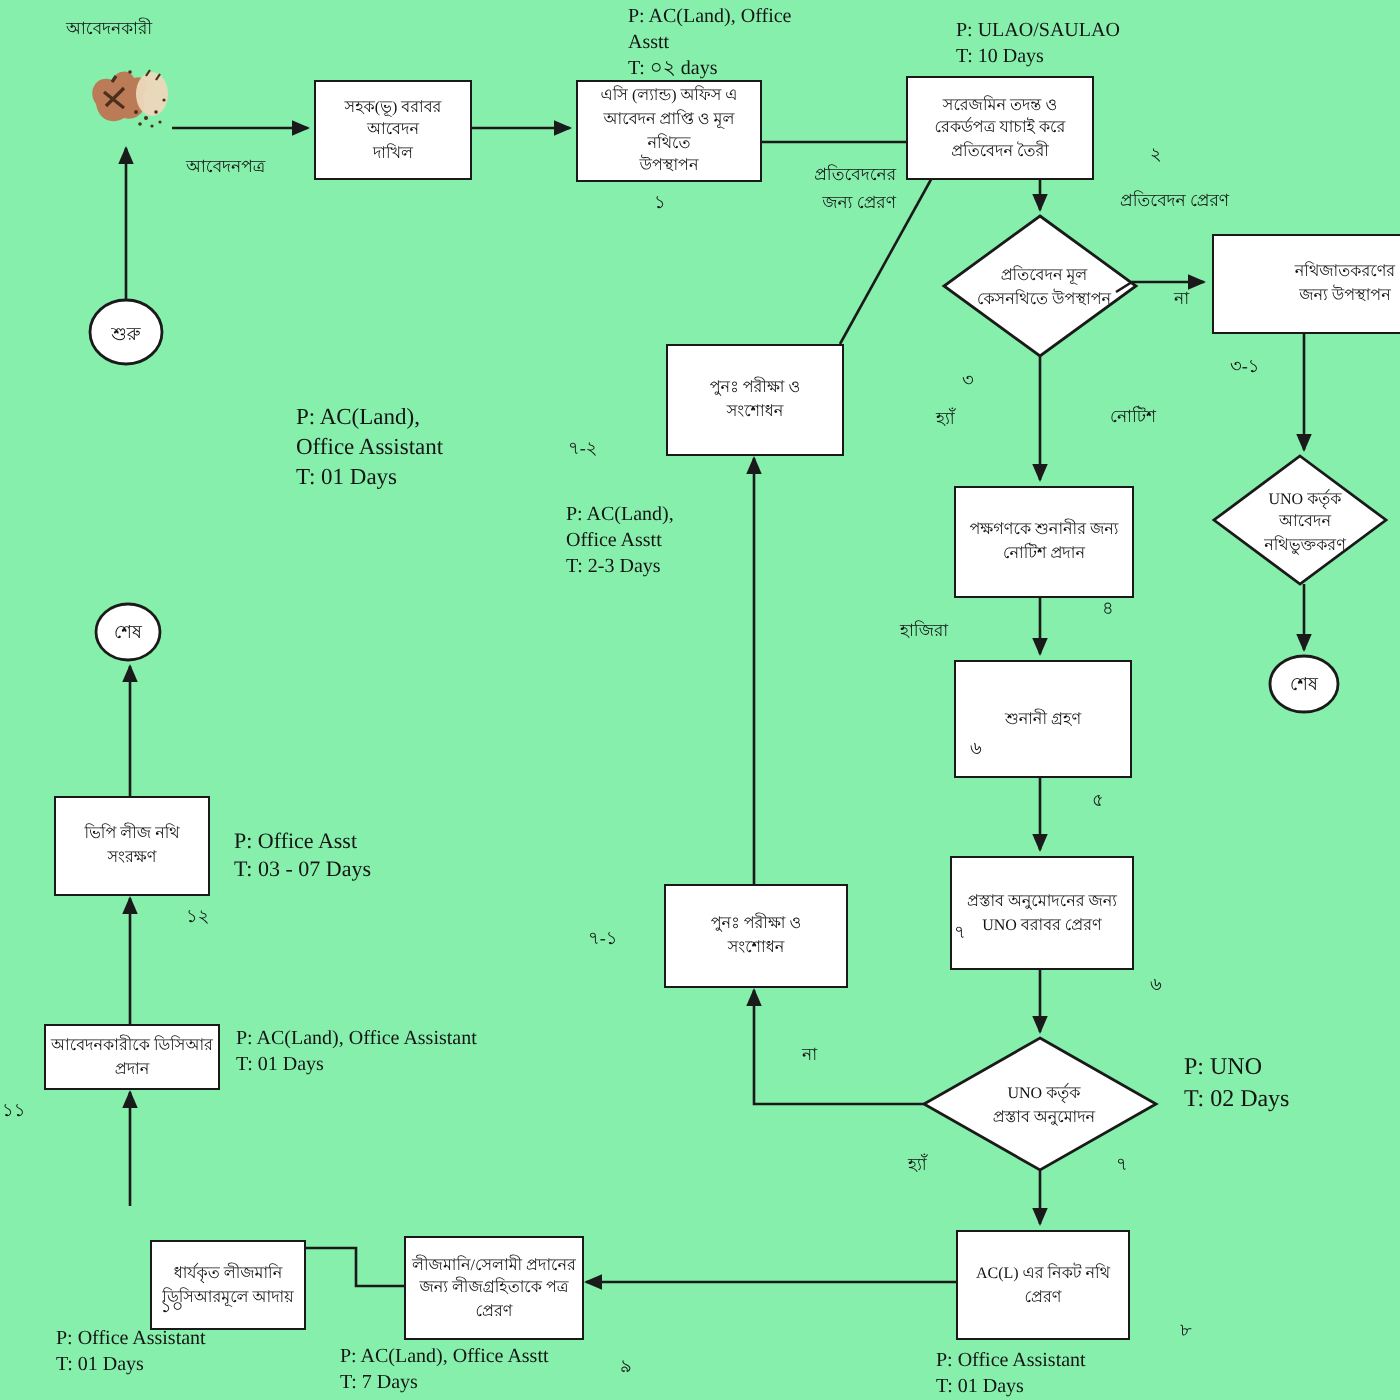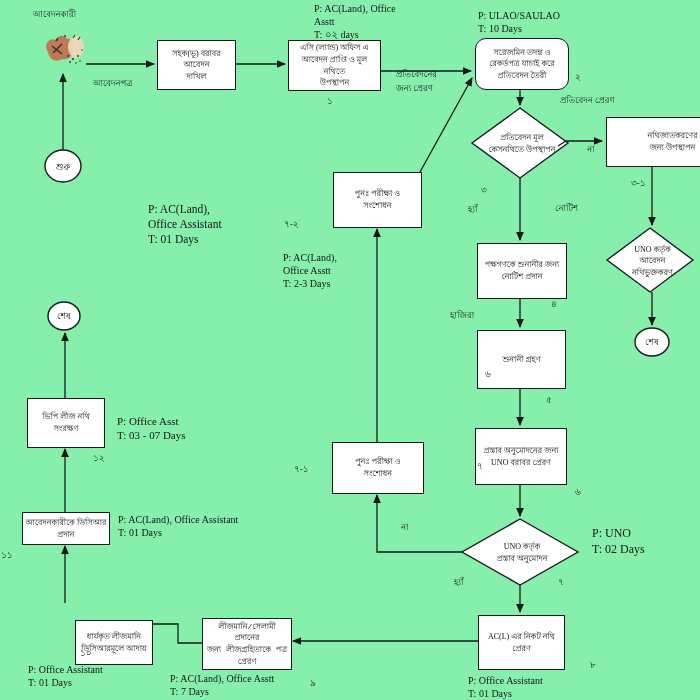--- a/index.html
+++ b/index.html
@@ -85,21 +85,21 @@
 
   <div class="box" style="left:157px;top:40px;width:77px;height:48px;">
       <span class="btxt">সহক(ভূ) বরাবর আবেদন
 দাখিল</span>
     </div>
   <div class="box" style="left:288px;top:40px;width:91px;height:49px;">
       <span class="btxt">এসি (ল্যান্ড) অফিস এ
 আবেদন প্রাপ্তি ও মূল নথিতে
 উপস্থাপন</span>
     </div>
-  <div class="box" style="left:475px;top:38px;width:92px;height:50px;border-radius:11px;">
+  <div class="box" style="left:453px;top:38px;width:92px;height:50px;">
       <span class="btxt">সরেজমিন তদন্ত ও
 রেকর্ডপত্র যাচাই করে
 প্রতিবেদন তৈরী</span>
     </div>
   <div class="box" style="left:606px;top:117px;width:91px;height:48px;padding-left:20px;">
       <span class="btxt">নথিজাতকরণের
 জন্য উপস্থাপন</span>
     </div>
   <div class="box" style="left:477px;top:330px;width:87px;height:57px;">
       <span class="btxt">শুনানী গ্রহণ</span>
@@ -109,21 +109,21 @@
 নোটিশ প্রদান</span>
     </div>
   <div class="box" style="left:475px;top:428px;width:90px;height:55px;">
       <span class="btxt">প্রস্তাব অনুমোদনের জন্য
 UNO বরাবর প্রেরণ</span>
     </div>
   <div class="box" style="left:478px;top:615px;width:85px;height:53px;">
       <span class="btxt">AC(L) এর নিকট নথি
 প্রেরণ</span>
     </div>
-  <div class="box" style="left:202px;top:618px;width:88px;height:50px;font-family:Liberation Mono, monospace;">
+  <div class="box" style="left:202px;top:618px;width:88px;height:50px;">
       <span class="btxt">লীজমানি/সেলামী প্রদানের
 জন্য লীজগ্রহিতাকে পত্র
 প্রেরণ</span>
     </div>
   <div class="box" style="left:27px;top:620px;width:76px;height:43px;margin-left:48px;">
       <span class="btxt">ধার্যকৃত লীজমানি
 ডিসিআরমূলে আদায়</span>
     </div>
   <div class="box" style="left:22px;top:512px;width:86px;height:31px;">
       <span class="btxt">আবেদনকারীকে ডিসিআর
@@ -145,37 +145,37 @@
 কেসনথিতে উপস্থাপন</div>
   <div class="abs ctr btxt" style="left:608px;top:232px;width:85px;height:56px;">UNO কর্তৃক
 আবেদন
 নথিভুক্তকরণ</div>
   <div class="abs ctr btxt" style="left:465px;top:528px;width:110px;height:48px;">UNO কর্তৃক
 প্রস্তাব অনুমোদন</div>
 
   <div class="num" style="left:327px;top:94px;">১</div>
   <div class="num" style="left:575px;top:70px;">২</div>
   <div class="num" style="left:481px;top:183px;">৩</div>
-  <div class="num" style="left:631px;top:176px;">৩-১</div>
+  <div class="num" style="left:615px;top:176px;">৩-১</div>
   <div class="num" style="left:551px;top:297px;">৪</div>
   <div class="num" style="left:546px;top:393px;">৫</div>
   <div class="num" style="left:485px;top:367px;">৬</div>
   <div class="num" style="left:575px;top:485px;">৬</div>
   <div class="num" style="left:477px;top:459px;">৭</div>
   <div class="num" style="left:558px;top:575px;">৭</div>
   <div class="num" style="left:590px;top:658px;">৮</div>
   <div class="num" style="left:310px;top:676px;">৯</div>
   <div class="num" style="left:80px;top:646px;">১০</div>
   <div class="num" style="left:1px;top:548px;">১১</div>
   <div class="num" style="left:93px;top:451px;">১২</div>
   <div class="num" style="left:284px;top:217px;">৭-২</div>
   <div class="num" style="left:294px;top:462px;">৭-১</div>
 
   <div class="elbl" style="left:93px;top:77px;">আবেদনপত্র</div>
-  <div class="elbl pre" style="left:396px;top:68px;width:52px;text-align:left;">প্রতিবেদনের
+  <div class="elbl pre" style="left:396px;top:81px;width:52px;text-align:right;">প্রতিবেদনের
 জন্য প্রেরণ</div>
   <div class="elbl" style="left:560px;top:94px;">প্রতিবেদন প্রেরণ</div>
   <div class="elbl" style="left:587px;top:143px;">না</div>
   <div class="elbl" style="left:468px;top:203px;">হ্যাঁ</div>
   <div class="elbl" style="left:527px;top:202px;margin-left:28px;">নোটিশ</div>
   <div class="elbl" style="left:450px;top:309px;">হাজিরা</div>
   <div class="elbl" style="left:401px;top:521px;">না</div>
   <div class="elbl" style="left:454px;top:576px;">হ্যাঁ</div>
 
   <div class="ann" style="left:288px;top:2px;font-size:10px;margin-left:26px;">P: AC(Land), Office

